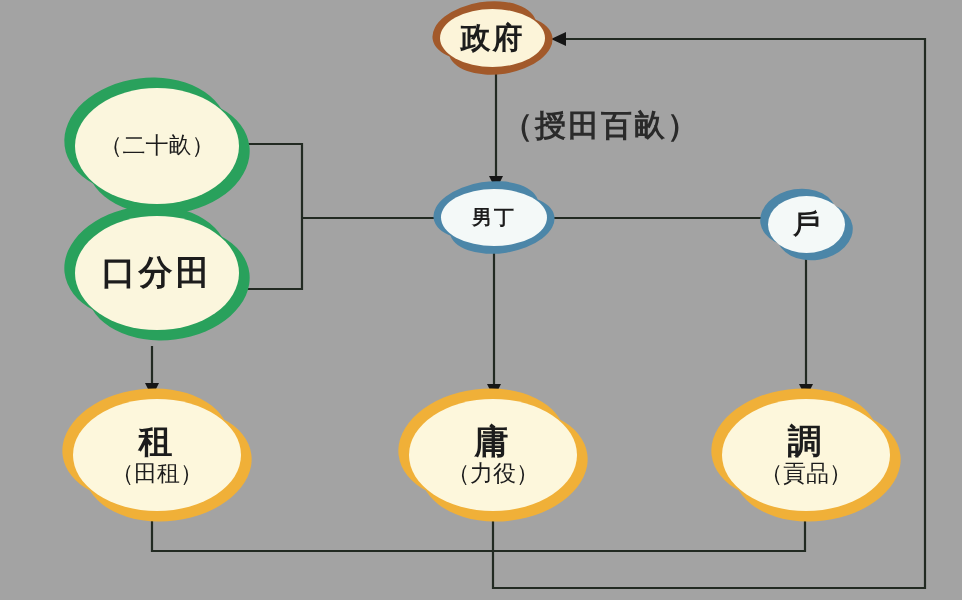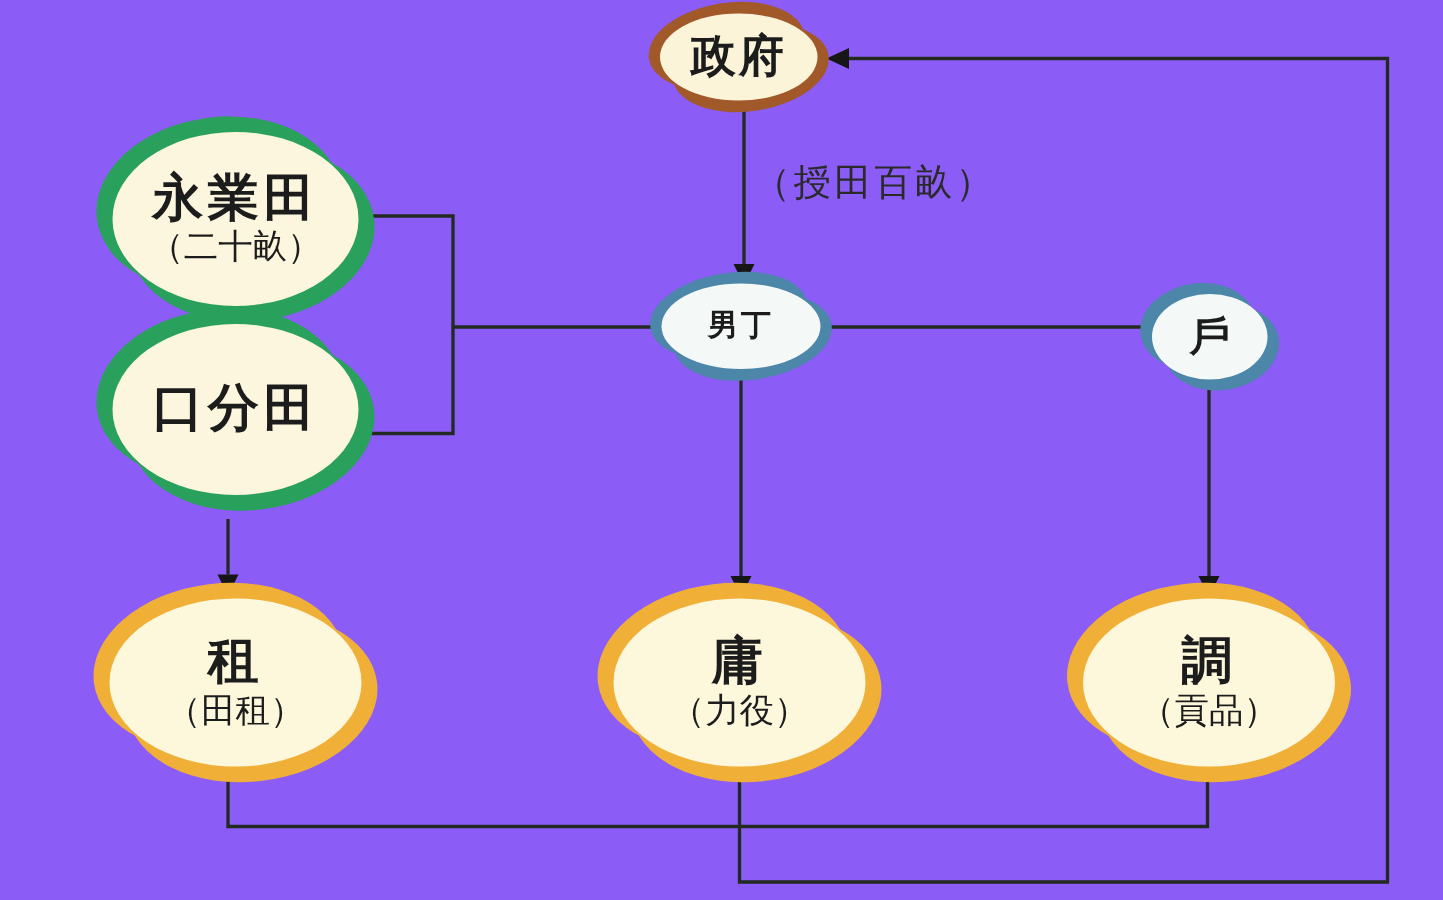--- a/index.html
+++ b/index.html
@@ -1,20 +1,20 @@
 <!DOCTYPE html>
 <html><head>
 <meta charset="utf-8">
 <style>
   html,body{margin:0;padding:0;}
   body{font-family:"Liberation Serif", serif;}
   .canvas{
     position:relative;
     width:962px;height:600px;
-    background:#8b5cf6;
+    background:#a3a3a3;
     overflow:hidden;
   }
   .lines{position:absolute;left:0;top:0;width:962px;height:600px;}
   .node{position:absolute;}
   .cres{position:absolute;left:0;top:0;width:100%;height:100%;border-radius:50%;z-index:1;}
   .cres.tl{transform:translate(-11px,-10px) rotate(-7deg);}
   .cres.br{transform:translate(11px,10px) rotate(-7deg);}
   .node.small .cres.tl{transform:translate(-8px,-7px) rotate(-9deg);}
   .node.small .cres.br{transform:translate(8px,7px) rotate(-9deg);}
   .body-ellipse{position:absolute;inset:0;border-radius:50%;z-index:2;}
@@ -23,21 +23,21 @@
     display:flex;flex-direction:column;align-items:center;justify-content:center;
     gap:3px;color:#1c1c1c;
   }
   .label-main{font-size:34px;font-weight:bold;letter-spacing:3px;line-height:1.05;white-space:nowrap;}
   .label-sub{font-size:23px;font-weight:normal;letter-spacing:0px;line-height:1.05;white-space:nowrap;}
   .node.gov .label-main{font-size:30px;letter-spacing:2px;}
   .node.male .label-main{font-size:20px;letter-spacing:2px;}
   .node.house .label-main{font-size:27px;letter-spacing:0;}
   .edge-label{
     position:absolute;z-index:4;color:#2a2a2a;
-    font-size:25px;font-weight:normal;letter-spacing:2px;white-space:nowrap;
+    font-size:31px;font-weight:bold;letter-spacing:2px;white-space:nowrap;
   }
 </style>
 </head>
 <body>
 
 <div class="canvas">
 
   <svg class="lines" viewBox="0 0 962 600" xmlns="http://www.w3.org/2000/svg">
 
     <path d="M496 67 L496 177" stroke="#222a22" stroke-width="2.2" fill="none"></path>
@@ -69,21 +69,20 @@
     <div class="label-stack">
       <div class="label-main">政府</div>
     </div>
   </div>
 
   <div class="node" style="left:75px;top:88px;width:164px;height:116px">
     <div class="cres tl" style="background: rgb(41, 161, 92);"></div>
     <div class="cres br" style="background: rgb(41, 161, 92);"></div>
     <div class="body-ellipse" style="background: rgb(251, 246, 221);"></div>
     <div class="label-stack">
-      <div class="label-main">永業田</div>
       <div class="label-sub">（二十畝）</div>
     </div>
   </div>
 
   <div class="node" style="left:75px;top:216px;width:164px;height:114px">
     <div class="cres tl" style="background: rgb(41, 161, 92);"></div>
     <div class="cres br" style="background: rgb(41, 161, 92);"></div>
     <div class="body-ellipse" style="background: rgb(251, 246, 221);"></div>
     <div class="label-stack">
       <div class="label-main">口分田</div>

